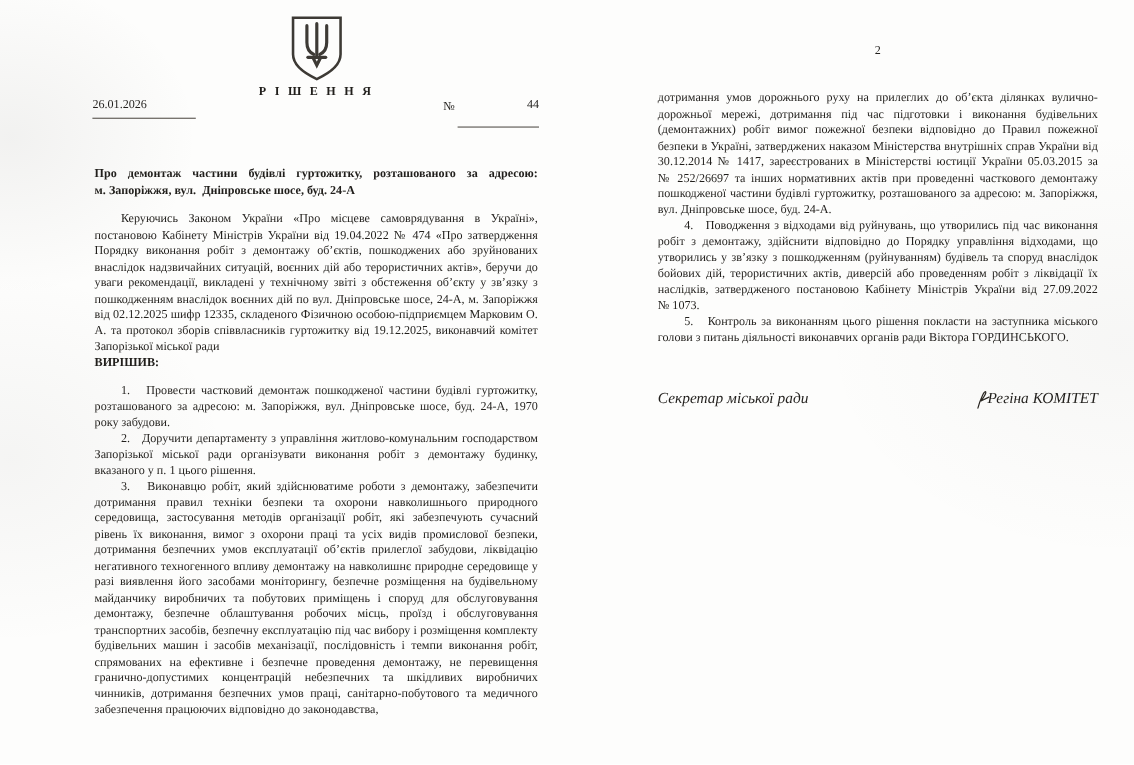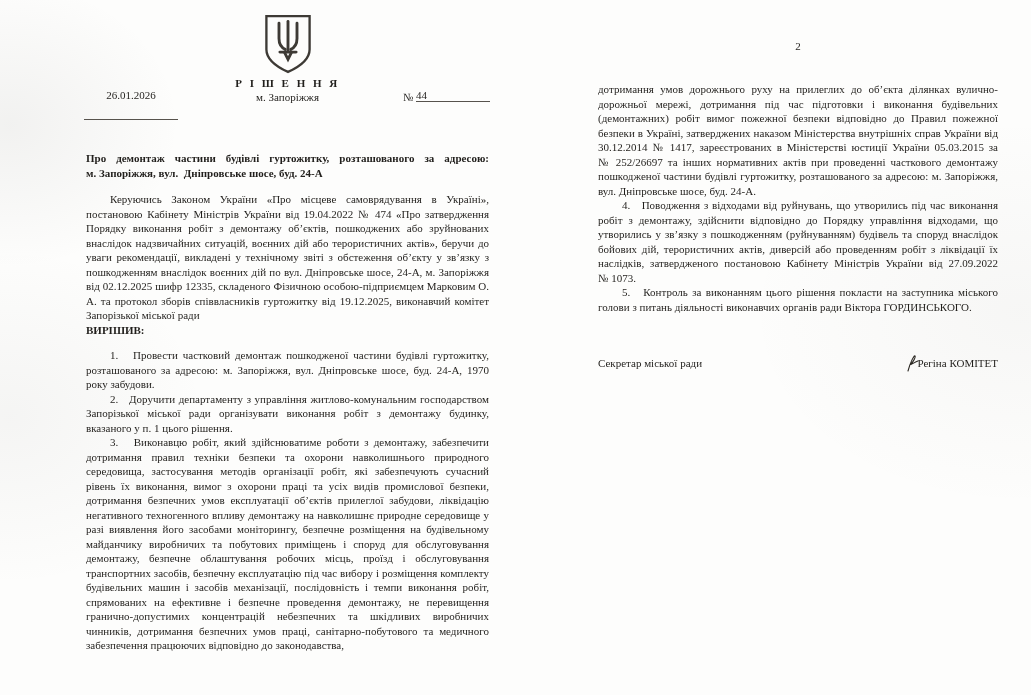--- a/index.html
+++ b/index.html
@@ -46,43 +46,43 @@
     position: relative;
     height: 18px;
     margin-top: -1px;
     font-size: 11px;
   }
   .date-cell {
     position: absolute;
     left: -2px;
     top: 0;
     width: 94px;
-    text-align: center;
+    text-align: left;
     border-bottom: 1px solid #57534d;
-    padding-bottom: 18px;
+    padding-bottom: 6px;
   }
   .place-cell {
     position: absolute;
     left: 0; right: 0;
     top: 2px;
     text-align: center;
   }
   .num-label {
     position: absolute;
     left: 317px;
     top: 2px;
   }
   .num-cell {
     position: absolute;
     left: 330px;
     top: 0;
     width: 74px;
-    text-align: left;
+    text-align: right;
     border-bottom: 1px solid #57534d;
-    padding-bottom: 0;
+    padding-bottom: 14px;
   }
 
   .para {
     font-size: 11px;
     line-height: 14.5px;
     text-align: justify;
     margin: 0;
   }
   .indent { text-indent: 24px; }
   .bold { font-weight: bold; }
@@ -99,22 +99,23 @@
     font-size: 11px;
     line-height: 14px;
   }
   .continuation { margin-top: 29px; }
 
   .sig-row {
     margin-top: 42px;
     display: flex;
     justify-content: space-between;
     align-items: flex-end;
-    font-size: 11px;
+    font-size: 14px;
     line-height: 14.5px;
+    font-style: italic;
   }
   .sig-name { white-space: nowrap; position: relative; padding-left: 10px; }
   .sig-mark-svg {
     position: absolute;
     left: -2px;
     top: -5px;
   }
 </style>
 </head>
 <body>
@@ -133,21 +134,20 @@
             <path d="M30 9 V42"></path>
             <path d="M21 43 H39"></path>
             <path d="M26 43 L30 51 L34 43"></path>
           </g>
         </svg>
       </div>
       <div class="doc-type">Р І Ш Е Н Н Я</div>
 
       <div class="meta-row">
         <span class="date-cell">26.01.2026</span>
-        <span class="place-cell">м. Запоріжжя</span>
         <span class="num-label">№</span>
         <span class="num-cell">44</span>
       </div>
     </header>
 
     <div class="subject">
       <p class="para bold l1">Про демонтаж частини будівлі гуртожитку, розташованого за адресою:</p>
       <p class="para bold">м. Запоріжжя, вул.&nbsp; Дніпровське шосе, буд. 24-А</p>
     </div>
 

